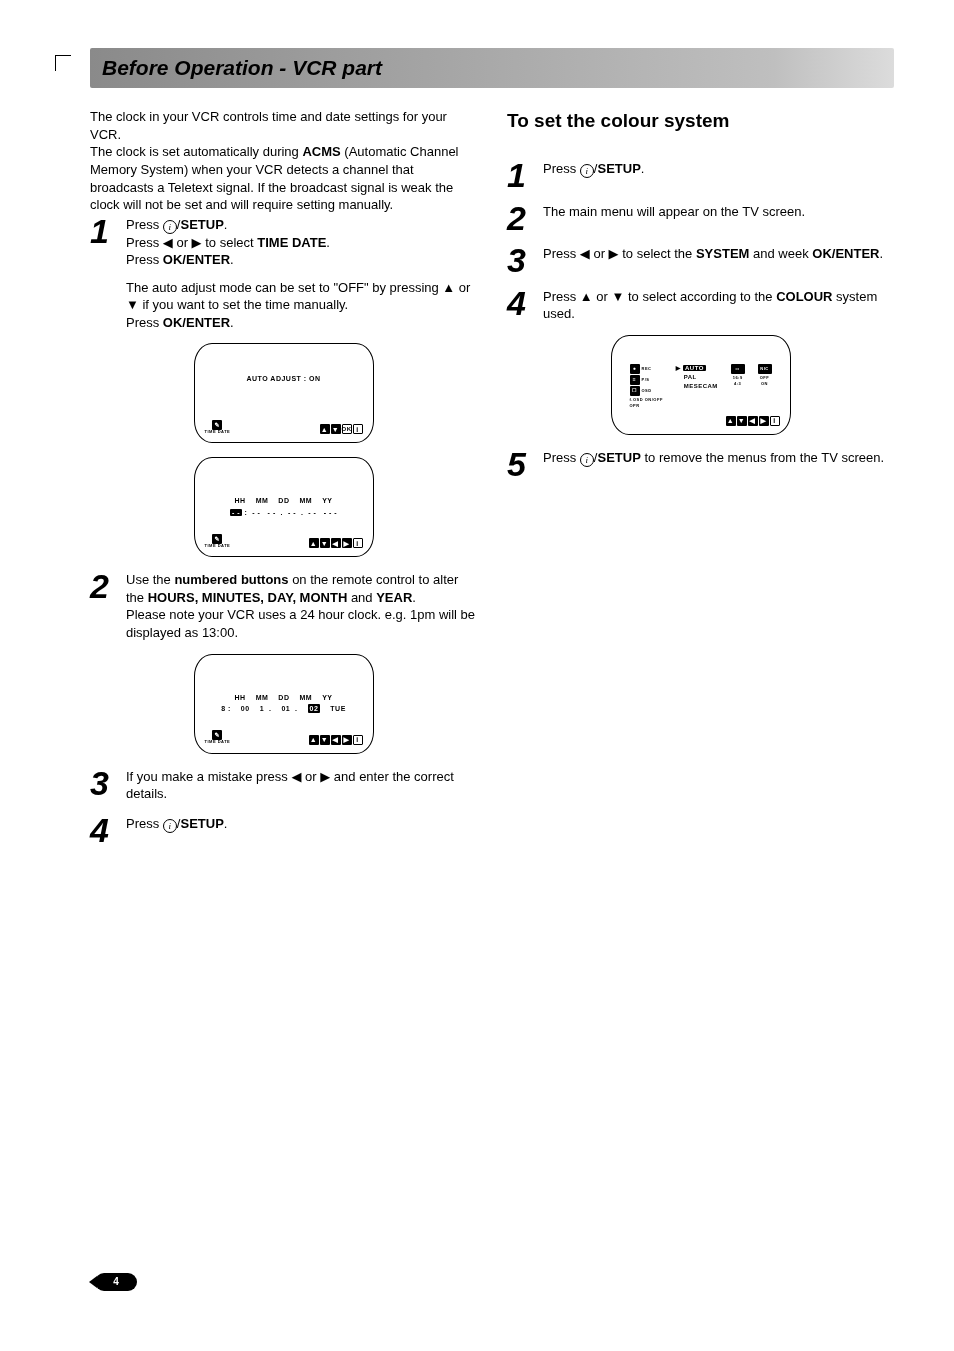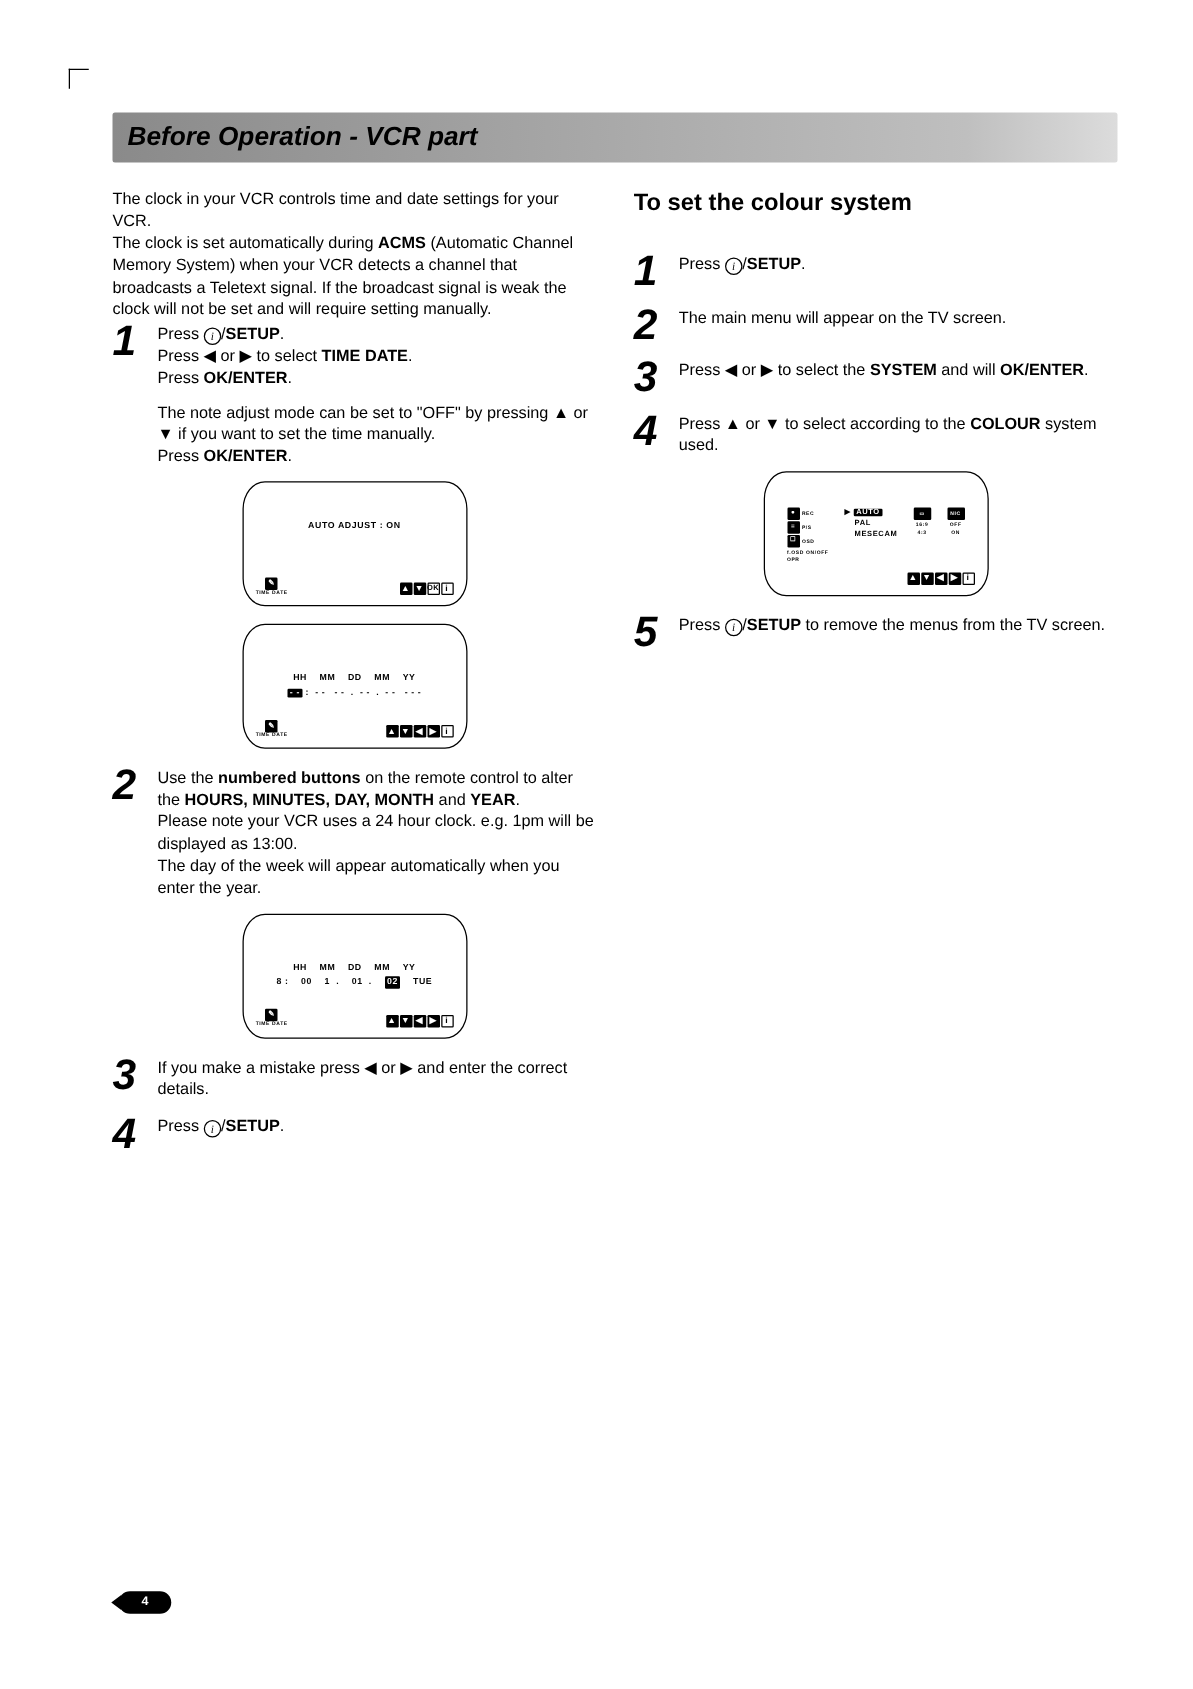--- a/index.html
+++ b/index.html
@@ -9,21 +9,21 @@
     font-family: Arial, Helvetica, sans-serif;
     color: #000;
     font-size: 13px;
     line-height: 1.35;
   }
   .page {
     width: 954px;
     height: 1351px;
     position: relative;
     box-sizing: border-box;
-    padding: 90px 60px 60px 90px;
+    padding: 48px 60px 60px 90px;
   }
   .corner-mark {
     position: absolute;
     border-top: 1.5px solid #000;
     border-left: 1.5px solid #000;
   }
   .corner-mark.tl { top: 55px; left: 55px; width: 15px; height: 15px; }
   
   .heading-bar {
     background: linear-gradient(to right, #8a8a8a 0%, #bfbfbf 85%, #dcdcdc 100%);
@@ -223,21 +223,21 @@
         <span>The clock is set automatically during </span><b>ACMS</b><span> (Automatic Channel Memory System) when your VCR detects a channel that broadcasts a Teletext signal. If the broadcast signal is weak the clock will not be set and will require setting manually.</span>
       </p>
 
       <div class="step">
         <div class="step-num"><span class="back">1</span><span class="front">1</span></div>
         <div class="step-body">
           <span>Press </span><span class="info-icon">i</span><span>/</span><b>SETUP</b><span>.</span><br>
           <span>Press ◀ or ▶ to select </span><b>TIME DATE</b><span>.</span><br>
           <span>Press </span><b>OK/ENTER</b><span>.</span>
           <div style="height:10px"></div>
-          <span>The note adjust mode can be set to "OFF" by pressing ▲ or ▼ if you want to set the time manually.</span><br>
+          <span>The auto adjust mode can be set to "OFF" by pressing ▲ or ▼ if you want to set the time manually.</span><br>
           <span>Press </span><b>OK/ENTER</b><span>.</span>
         </div>
       </div>
 
       <div class="tv-wrap">
         <div class="tv">
           <div class="content">AUTO   ADJUST  :  ON</div>
           <div class="bottom">
             <div class="icon-box">
               <div class="sq">✎</div>
@@ -282,21 +282,20 @@
             </div>
           </div>
         </div>
       </div>
 
       <div class="step">
         <div class="step-num"><span class="back">2</span><span class="front">2</span></div>
         <div class="step-body">
           <span>Use the </span><b>numbered buttons</b><span> on the remote control to alter the </span><b>HOURS, MINUTES, DAY, MONTH</b><span> and </span><b>YEAR</b><span>.</span><br>
           <span>Please note your VCR uses a 24 hour clock. e.g. 1pm will be displayed as 13:00.</span><br>
-          <span>The day of the week will appear automatically when you enter the year.</span>
         </div>
       </div>
 
       <div class="tv-wrap">
         <div class="tv">
           <div class="content" style="top:38px">
             <div class="row">
               <span>HH</span>
               <span>MM</span>
               <span>DD</span>
@@ -354,21 +353,21 @@
       </div>
 
       <div class="step">
         <div class="step-num"><span class="back">2</span><span class="front">2</span></div>
         <div class="step-body">The main menu will appear on the TV screen.</div>
       </div>
 
       <div class="step">
         <div class="step-num"><span class="back">3</span><span class="front">3</span></div>
         <div class="step-body">
-          <span>Press ◀ or ▶ to select the </span><b>SYSTEM</b><span> and will </span><b>OK/ENTER</b><span>.</span>
+          <span>Press ◀ or ▶ to select the </span><b>SYSTEM</b><span> and week </span><b>OK/ENTER</b><span>.</span>
         </div>
       </div>
 
       <div class="step">
         <div class="step-num"><span class="back">4</span><span class="front">4</span></div>
         <div class="step-body">
           <span>Press ▲ or ▼ to select according to the </span><b>COLOUR</b><span> system used.</span>
         </div>
       </div>
 

